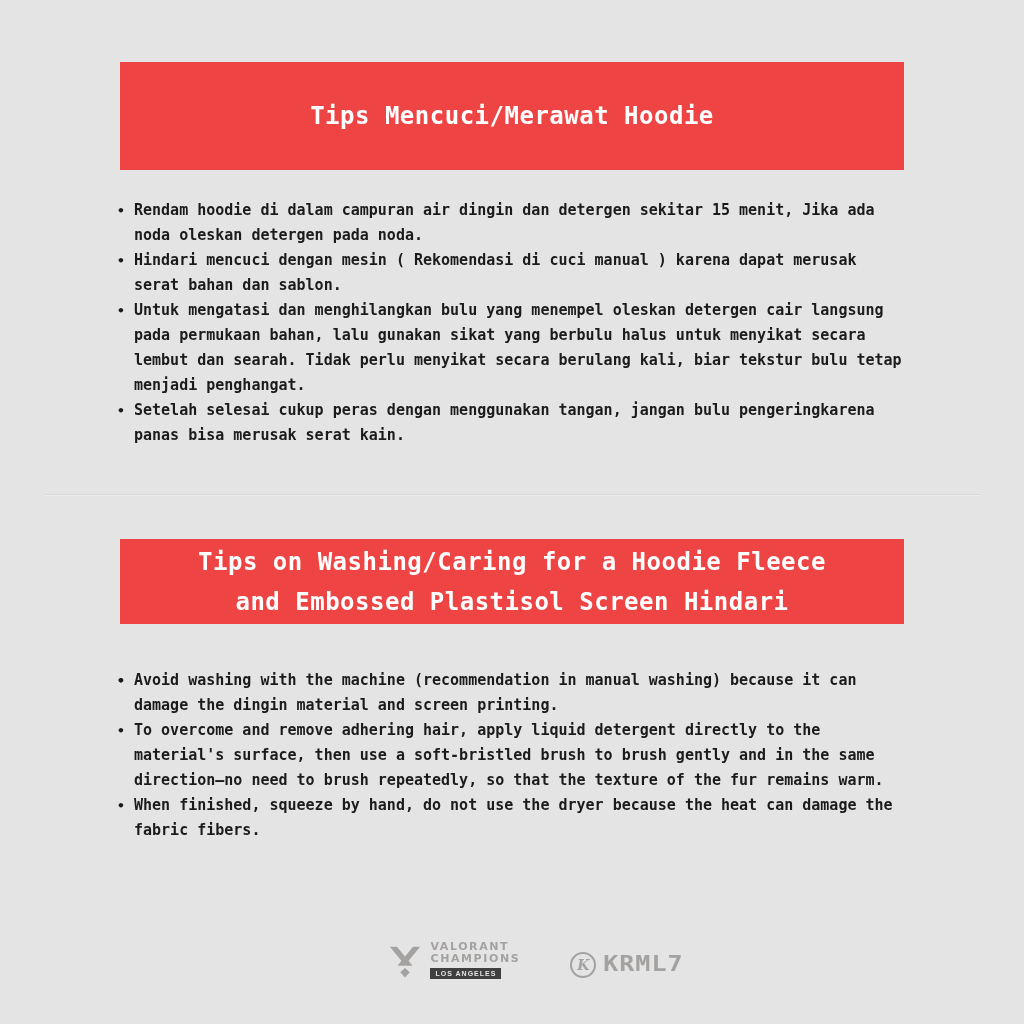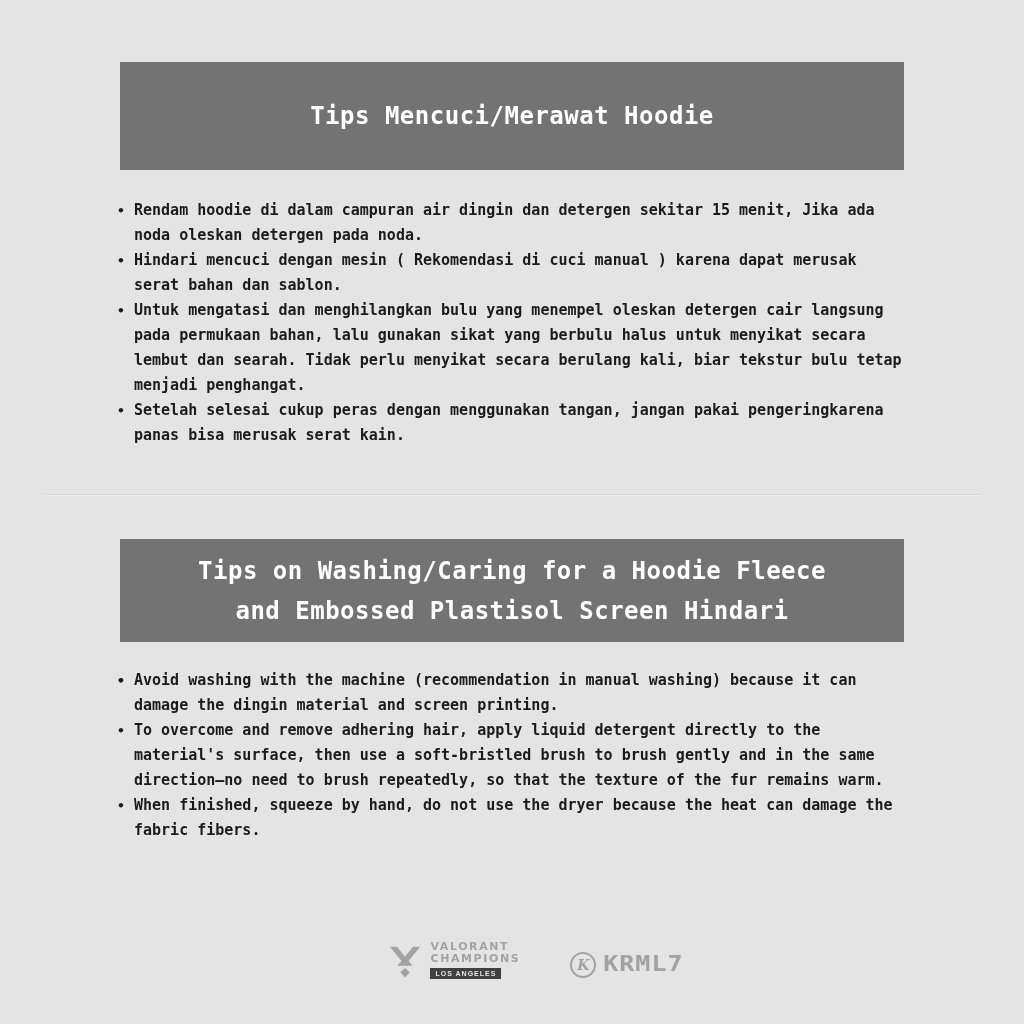--- a/index.html
+++ b/index.html
@@ -9,32 +9,32 @@
     font-family: "DejaVu Sans Mono", monospace;
     position: relative;
     overflow: hidden;
   }
   .page { position: absolute; inset: 0; }
 
   
   .banner {
     position: absolute;
     left: 120px; width: 784px;
-    background: #737373;
+    background: #ef4444;
     color: #ffffff;
     display: flex; flex-direction: column;
     justify-content: center; align-items: center;
     text-align: center;
     font-weight: bold;
     font-size: 24px;
     line-height: 40px;
     letter-spacing: 0.5px;
   }
   .banner-id { top: 62px; height: 108px; }
-  .banner-en { top: 539px; height: 103px; text-align: center; }
+  .banner-en { top: 539px; height: 85px; text-align: center; }
 
   
   .tips-list {
     position: absolute;
     left: 115px; width: 794px;
     margin: 0; padding: 0;
     list-style: none;
     color: #1b1b1b;
     font-size: 15px;
     font-weight: bold;
@@ -124,21 +124,21 @@
     <li>
       <span class="marker">•</span>
       <span>Hindari mencuci dengan mesin ( Rekomendasi di cuci manual ) karena dapat merusak serat bahan dan sablon.</span>
     </li>
     <li>
       <span class="marker">•</span>
       <span>Untuk mengatasi dan menghilangkan bulu yang menempel oleskan detergen cair langsung pada permukaan bahan, lalu gunakan sikat yang berbulu halus untuk menyikat secara lembut dan searah. Tidak perlu menyikat secara berulang kali, biar tekstur bulu tetap menjadi penghangat.</span>
     </li>
     <li>
       <span class="marker">•</span>
-      <span>Setelah selesai cukup peras dengan menggunakan tangan, jangan pakai pengeringkarena panas bisa merusak serat kain.</span>
+      <span>Setelah selesai cukup peras dengan menggunakan tangan, jangan bulu pengeringkarena panas bisa merusak serat kain.</span>
     </li>
   </ul>
 
   <hr class="divider">
 
   <section class="banner banner-en">
     <div>Tips on Washing/Caring for a Hoodie Fleece</div>
     <div>and Embossed Plastisol Screen Hindari</div>
   </section>
 

